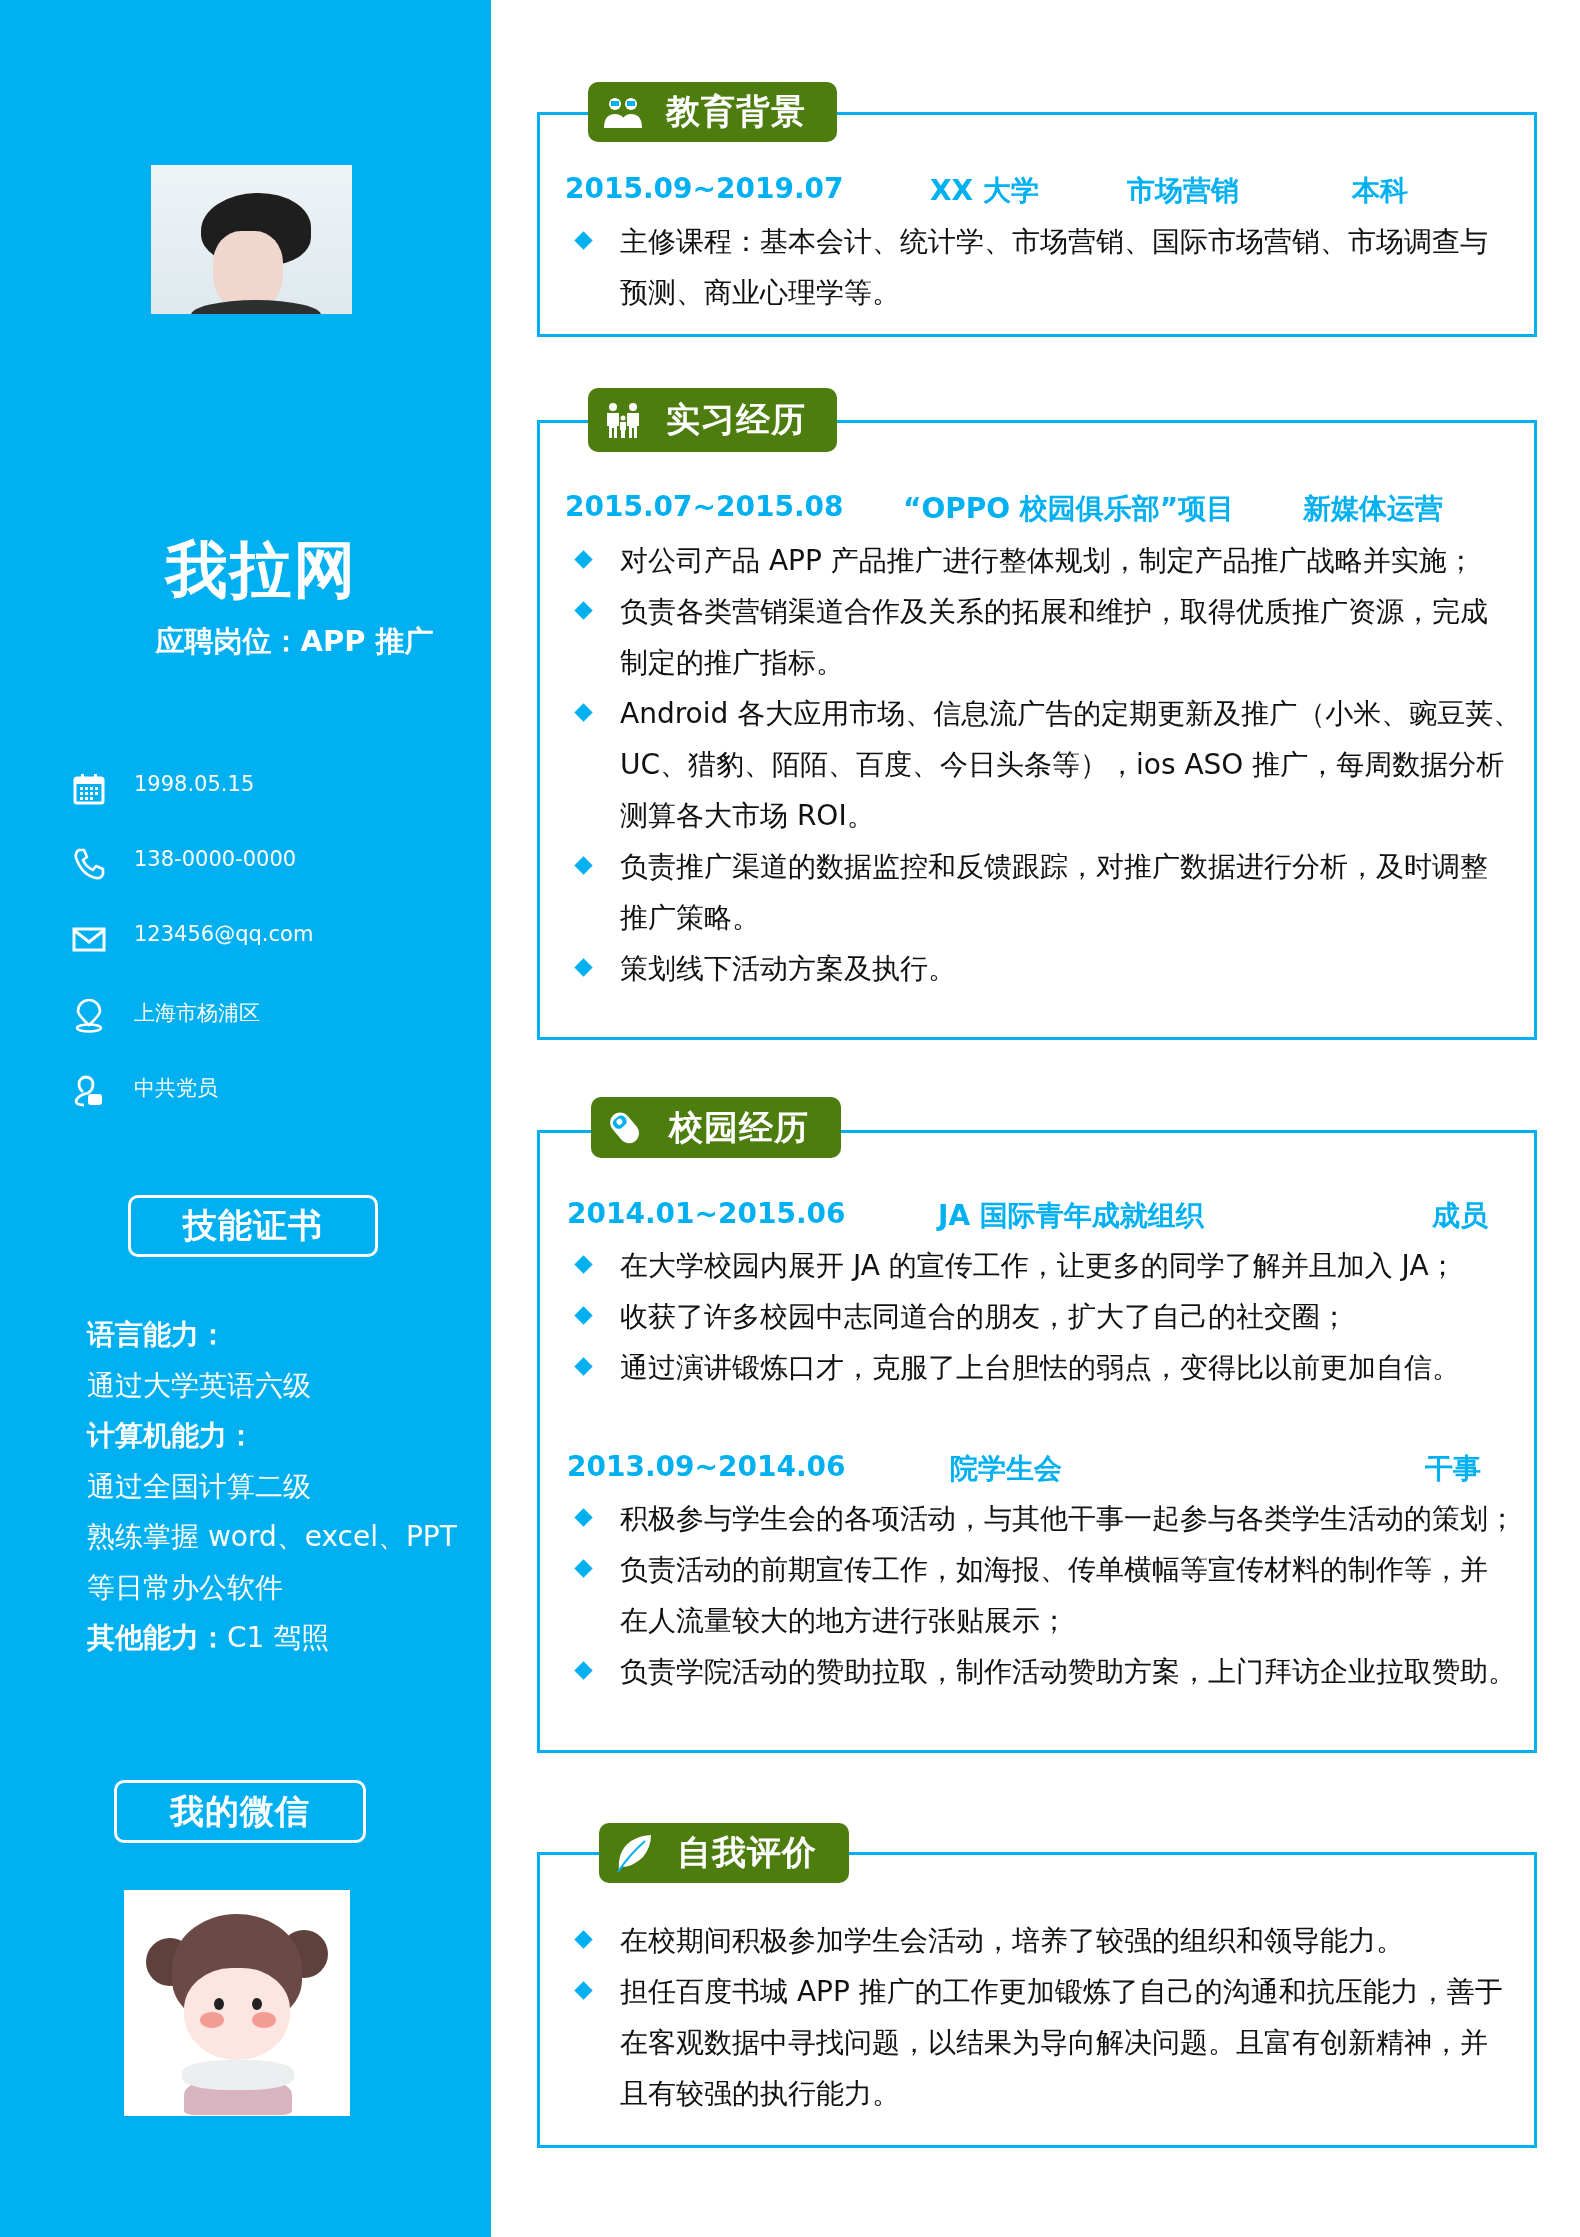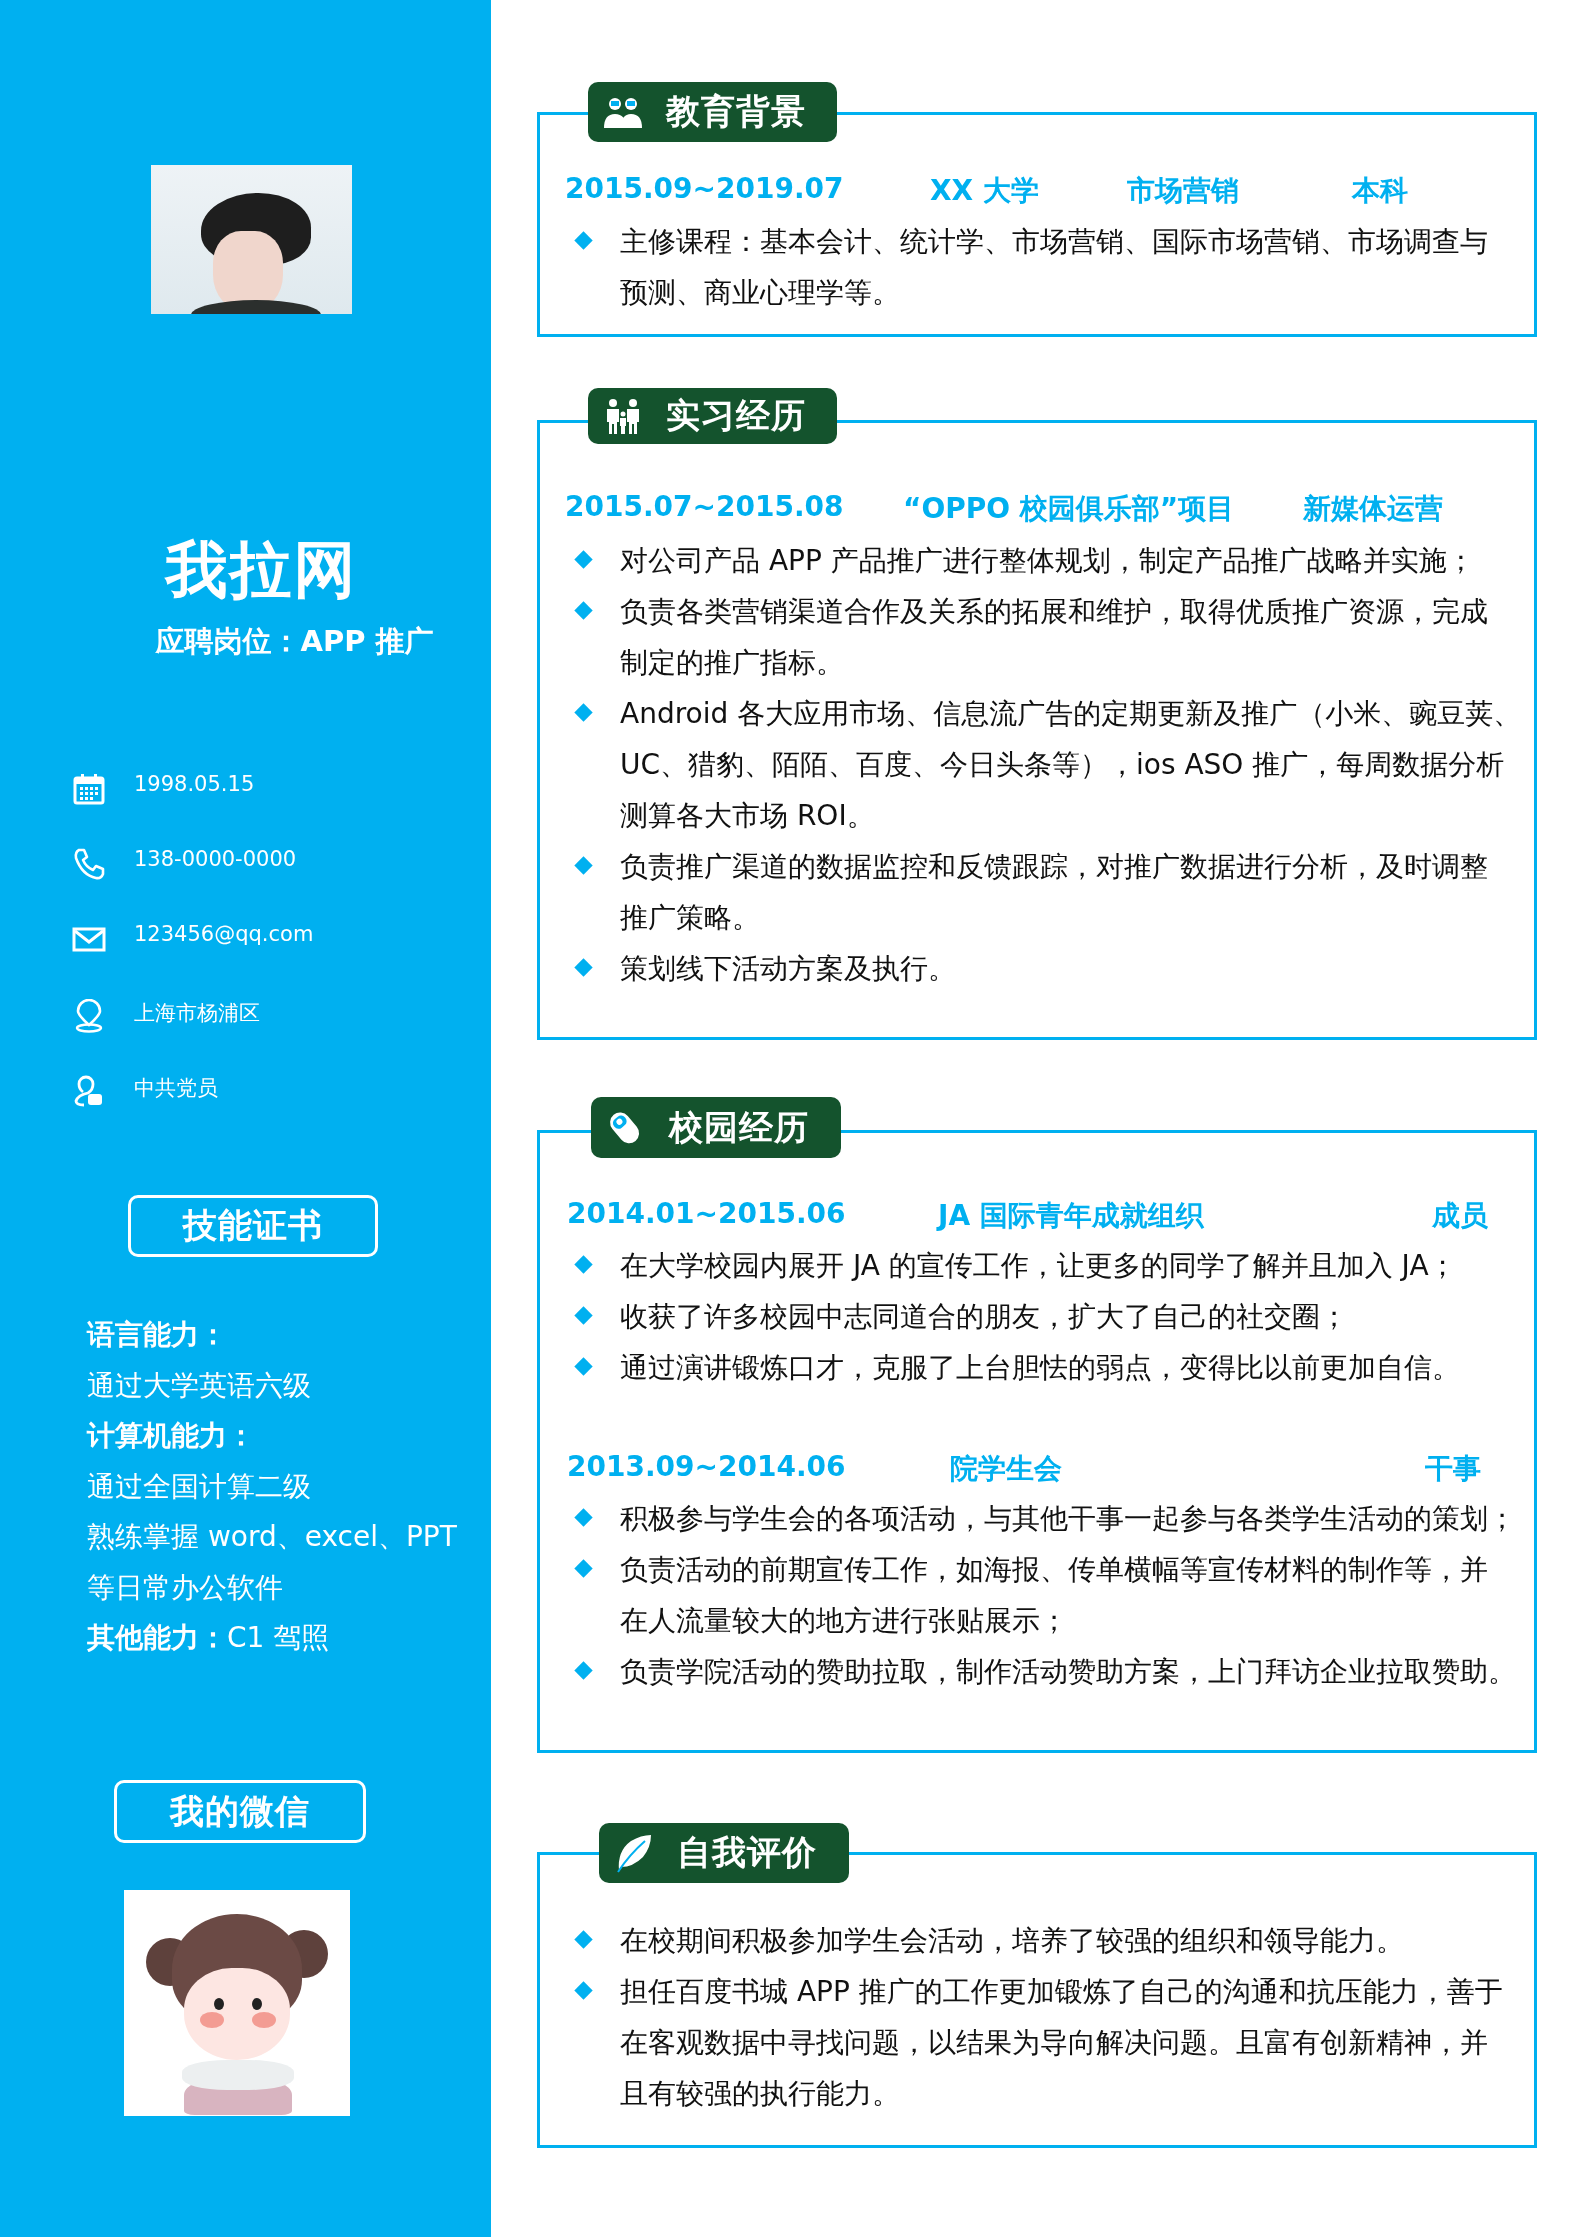--- a/index.html
+++ b/index.html
@@ -36,21 +36,21 @@
   .girl-face { position:absolute; left:60px; top:78px; width:106px; height:92px; background:#fde6e2; border-radius:45% 45% 50% 50%; }
   .eye-l, .eye-r { position:absolute; top:108px; width:10px; height:12px; background:#222; border-radius:50%; }
   .eye-l { left:90px; } .eye-r { left:128px; }
   .cheek-l, .cheek-r { position:absolute; top:122px; width:24px; height:16px; background:#f08a80; border-radius:50%; opacity:.8; }
   .cheek-l { left:76px; } .cheek-r { left:128px; }
   .collar { position:absolute; left:58px; top:170px; width:112px; height:30px; background:#eceff0; border-radius:40%; }
   .body-g { position:absolute; left:60px; top:185px; width:108px; height:40px; background:#d8b4c0; border-radius:50% 50% 10% 10%; }
 
   
   .sec { position:absolute; left:537px; width:1000px; border:3px solid #00b0f0; }
-  .tab { position:absolute; background:#14532d; border-radius:10px; color:#fff; font-weight:bold; font-size:34px; display:flex; align-items:center; padding-left:14px; letter-spacing:1px; }
+  .tab { position:absolute; background:#4d7c0f; border-radius:10px; color:#fff; font-weight:bold; font-size:34px; display:flex; align-items:center; padding-left:14px; letter-spacing:1px; }
   .tab svg { width:42px; height:40px; margin-right:22px; flex:none; }
 
   .row { position:absolute; color:#00b0f0; font-weight:bold; font-size:28px; white-space:nowrap; }
   .bullets { position:absolute; left:575px; width:960px; }
   .bl { position:relative; padding-left:45px; font-size:28px; line-height:51px; color:#111; }
   .bl::before { content:""; position:absolute; left:2px; top:18px; width:13px; height:13px; background:#00b0f0; transform:rotate(45deg); }
   .bl span { display:block; }
 </style>
 </head>
 <body>
@@ -175,21 +175,21 @@
 <div class="row" style="left:1127px;top:172px">市场营销</div>
 <div class="row" style="left:1352px;top:172px">本科</div>
 <div class="bullets" style="top:216px">
   <div class="bl">
       <span>主修课程：基本会计、统计学、市场营销、国际市场营销、市场调查与</span>
       <span>预测、商业心理学等。</span>
     </div>
 </div>
 
 <div class="sec" style="top:420px;height:620px"></div>
-<div class="tab" style="left:588px;top:388px;width:249px;height:56px">
+<div class="tab" style="left:588px;top:388px;width:249px;height:64px">
   <svg viewBox="0 0 42 40">
       <g fill="#fff">
         <circle cx="11" cy="7" r="4"></circle>
         <path d="M5 13 h12 v13 h-2 v12 h-3 v-10 h-2 v10 h-3 v-12 h-2 z"></path>
         <circle cx="31" cy="7" r="4"></circle>
         <path d="M25 13 h12 v13 h-2 v12 h-3 v-10 h-2 v10 h-3 v-12 h-2 z"></path>
         <circle cx="21" cy="18" r="2.5"></circle>
         <path d="M18 22 h6 v8 h-1 v8 h-4 v-8 h-1 z"></path>
       </g>
     </svg>

